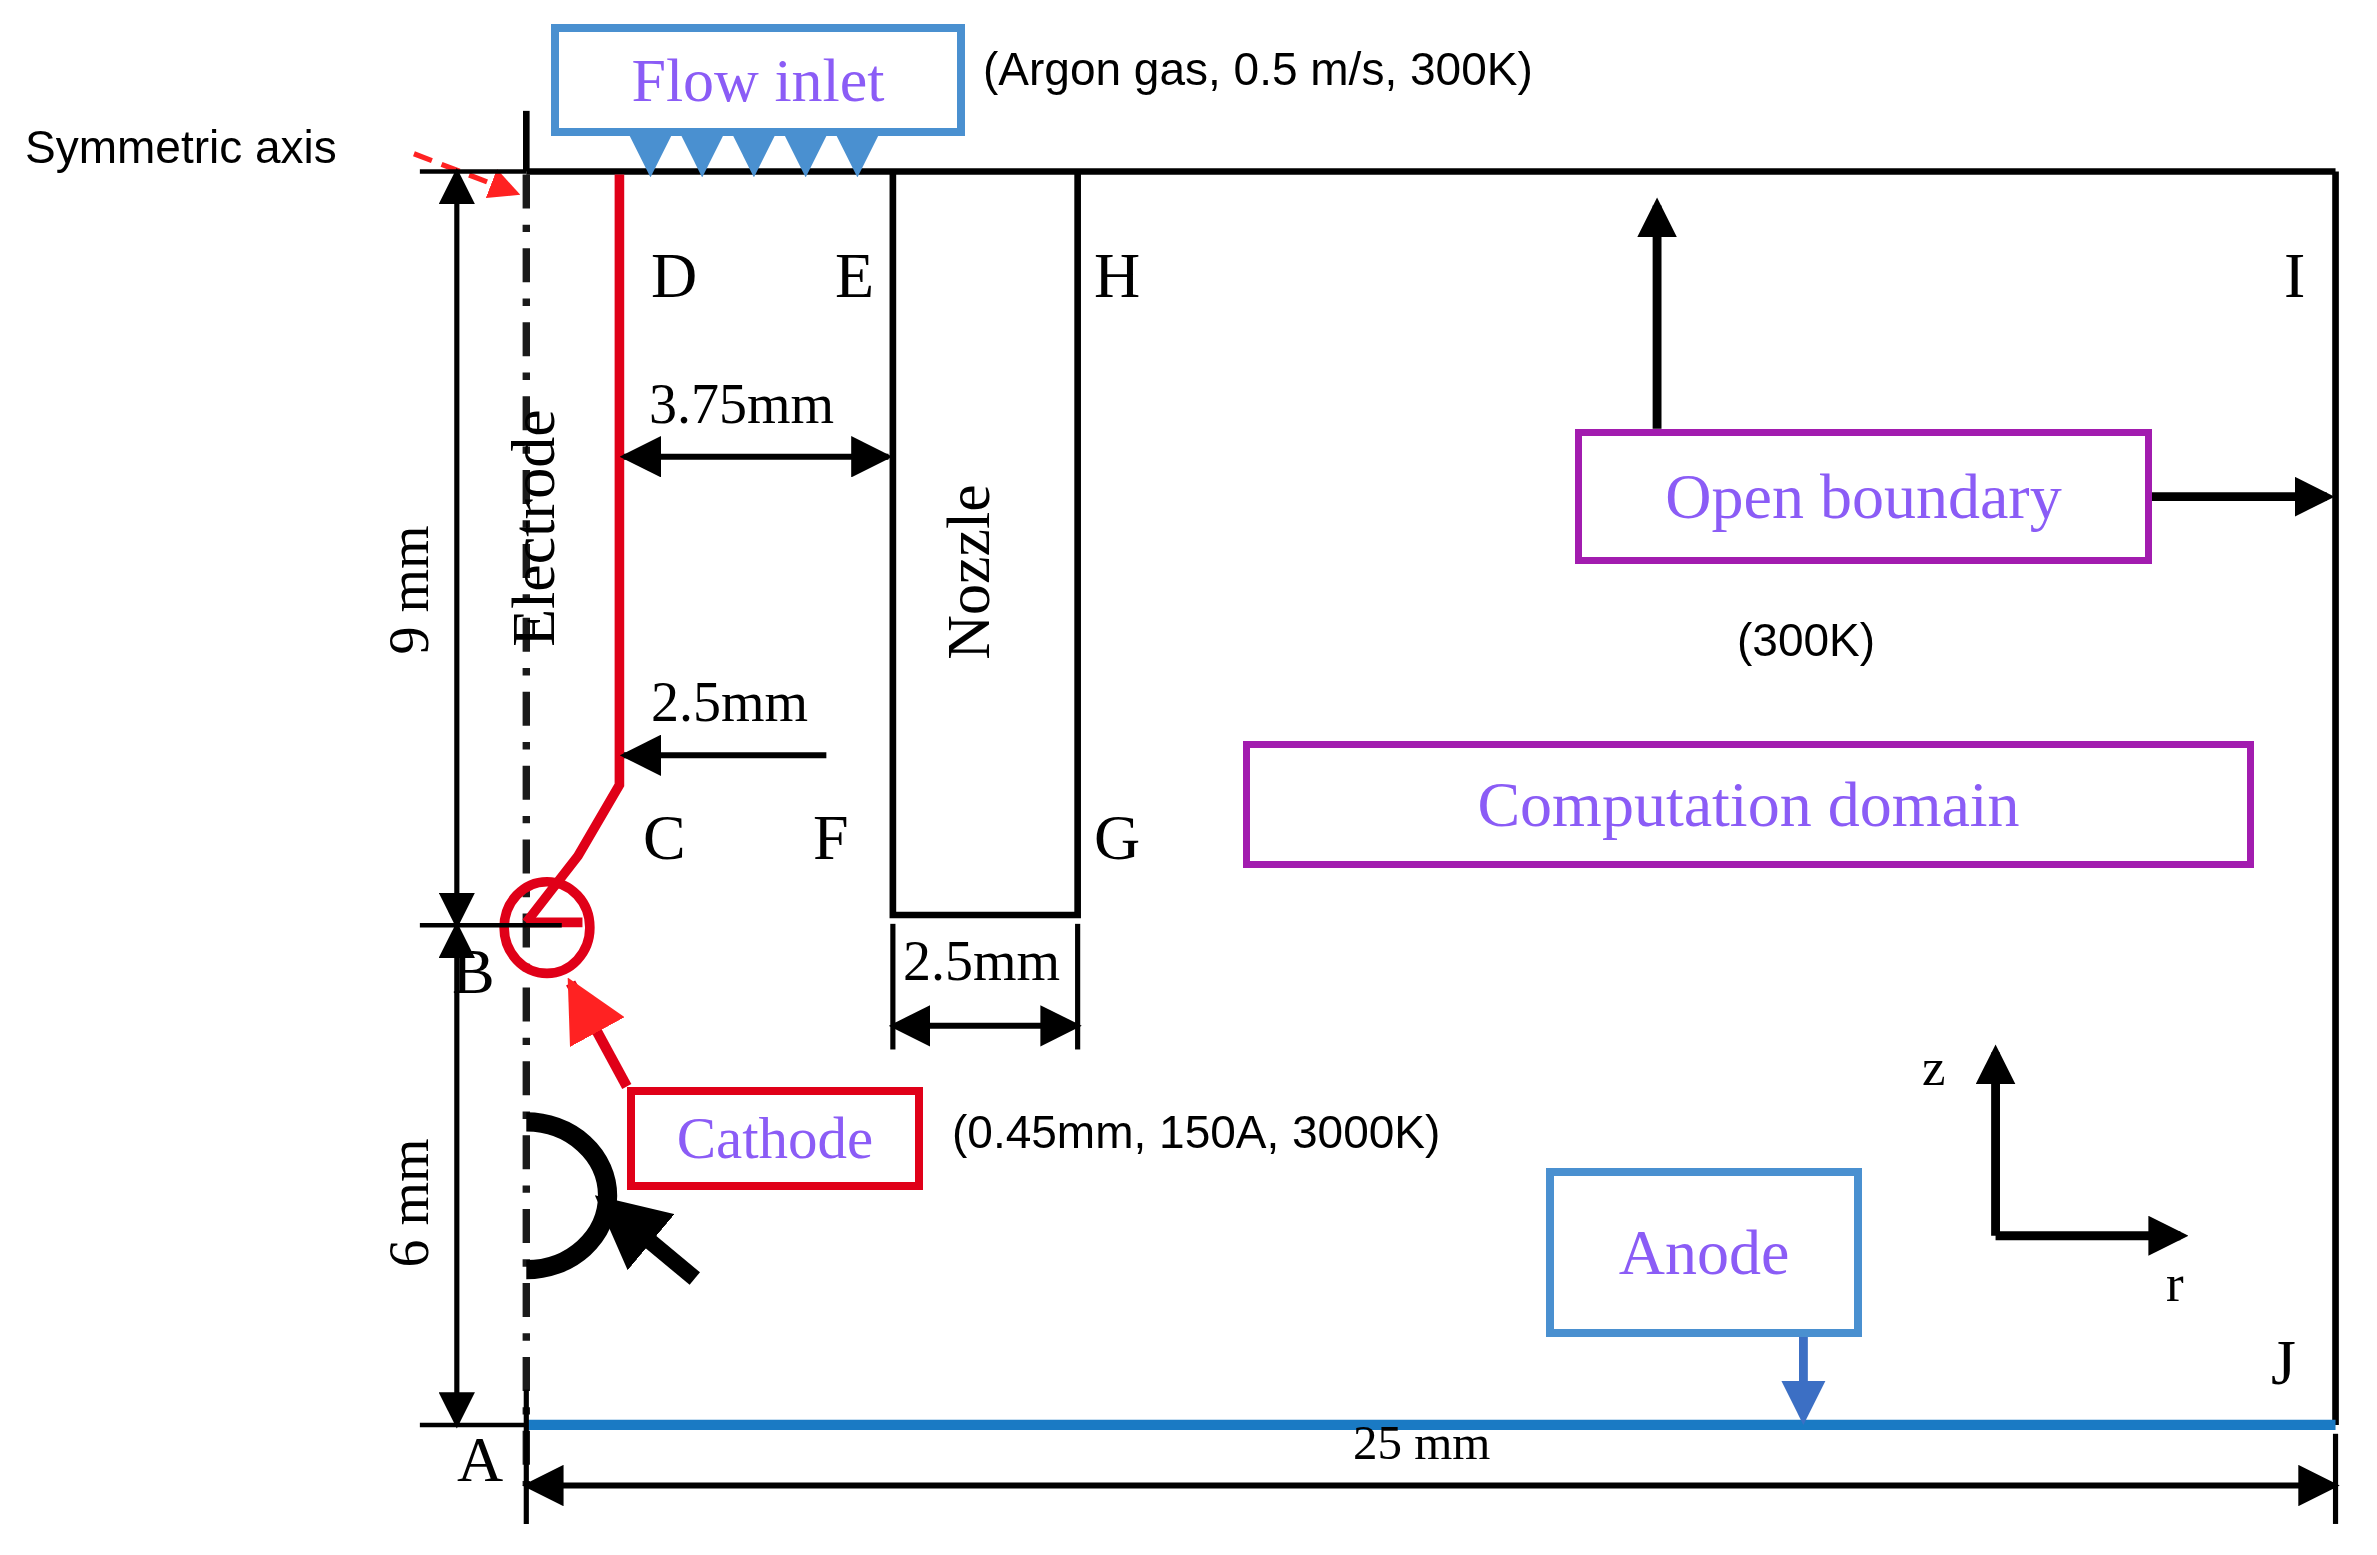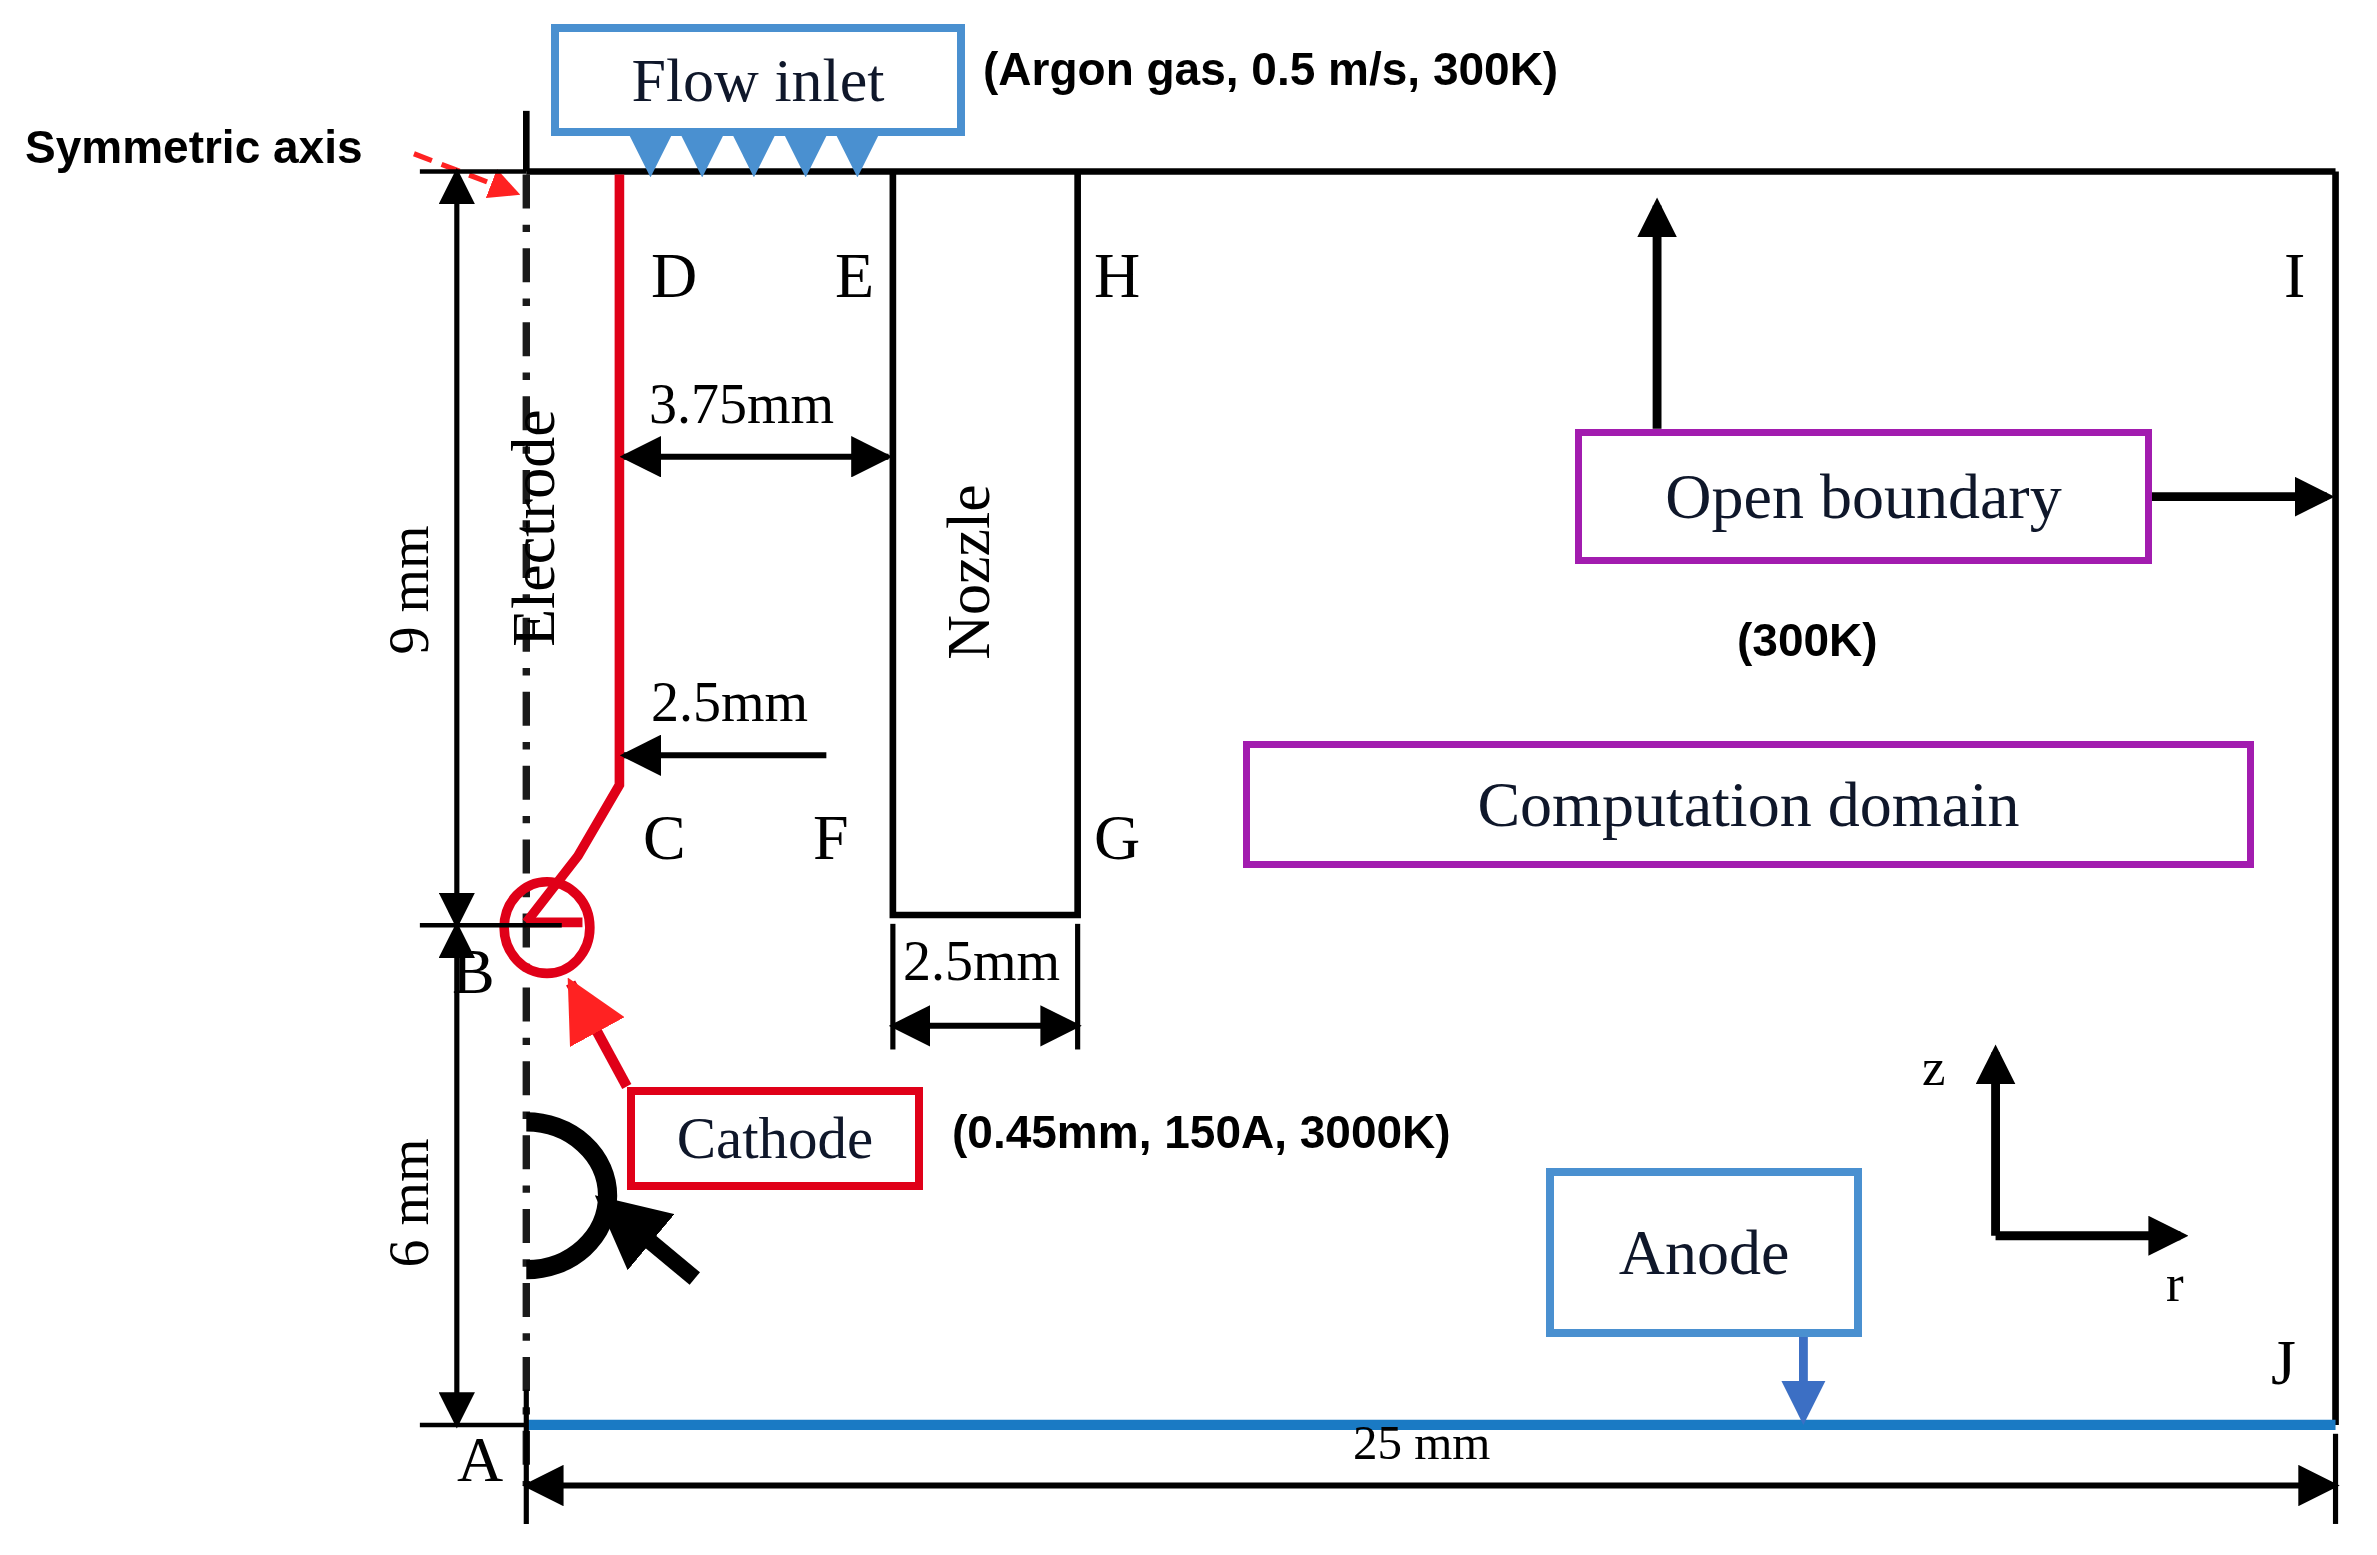--- a/index.html
+++ b/index.html
@@ -5,24 +5,24 @@
   html,body{margin:0;padding:0;background:#fff;}
   body{width:2377px;height:1555px;font-family:"Liberation Serif",serif;overflow:hidden;}
   #stage{position:relative;width:2377px;height:1555px;background:#fff;}
   svg{position:absolute;left:0;top:0;width:2377px;height:1555px;}
 
   .lbl{position:absolute;font-family:"Liberation Serif",serif;color:#000;white-space:nowrap;line-height:1;}
   .pt{font-size:64px;}
   .dim{font-size:56px;}
   .vert{transform-origin:center center;}
 
-  .boldsans{font-family:"Liberation Sans",sans-serif;font-weight:bold;color:#000;white-space:nowrap;line-height:1;}
+  .boldsans{font-family:"Liberation Sans",sans-serif;font-weight:normal;color:#000;white-space:nowrap;line-height:1;}
 
   .box{position:absolute;background:#fff;display:flex;align-items:center;justify-content:center;box-sizing:border-box;}
-  .box span{font-family:"Liberation Serif",serif;color:#0f172a;white-space:nowrap;text-align:center;}
+  .box span{font-family:"Liberation Serif",serif;color:#8b5cf6;white-space:nowrap;text-align:center;}
   .box-blue{border:8.1px solid #4a90d0;}
   .box-red{border:8.1px solid #e00018;}
   .box-black{border:7px solid #a21caf;}
   .obstr span{font-style:italic;font-weight:bold;}
 </style>
 </head>
 <body>
 
 <div id="stage">
 

